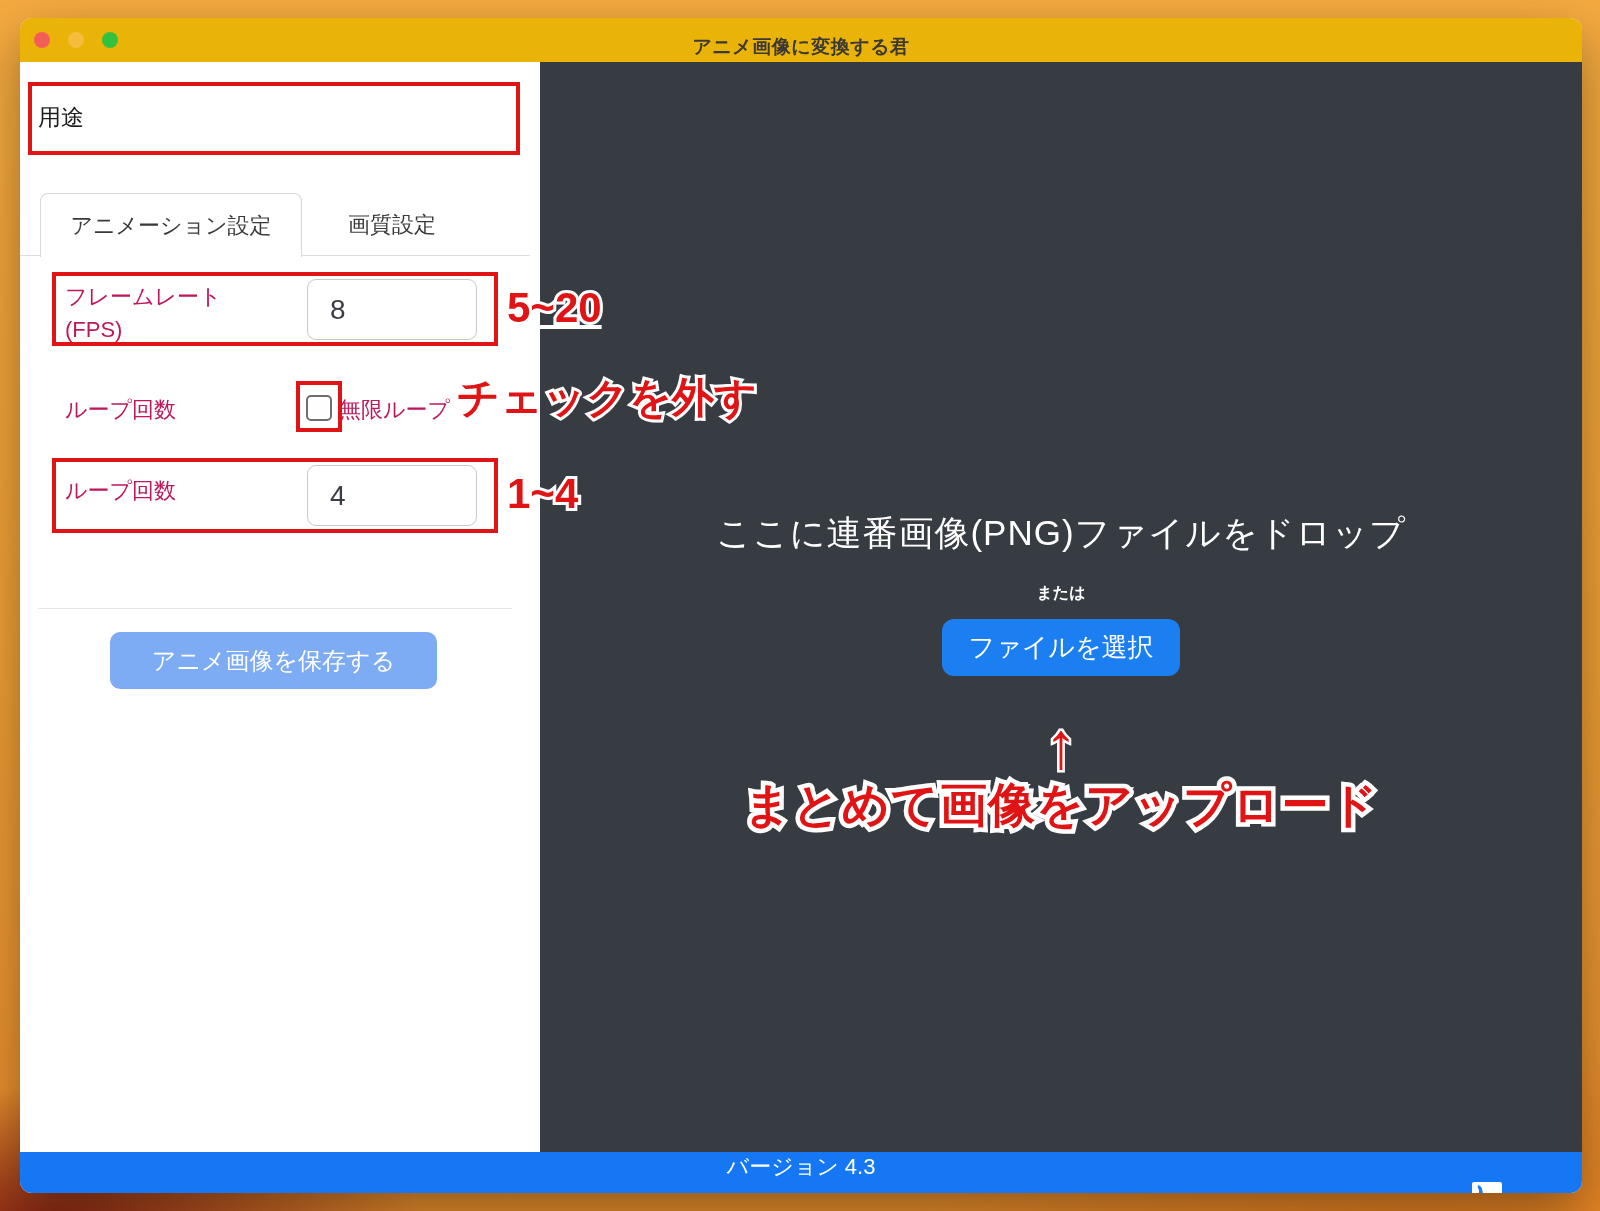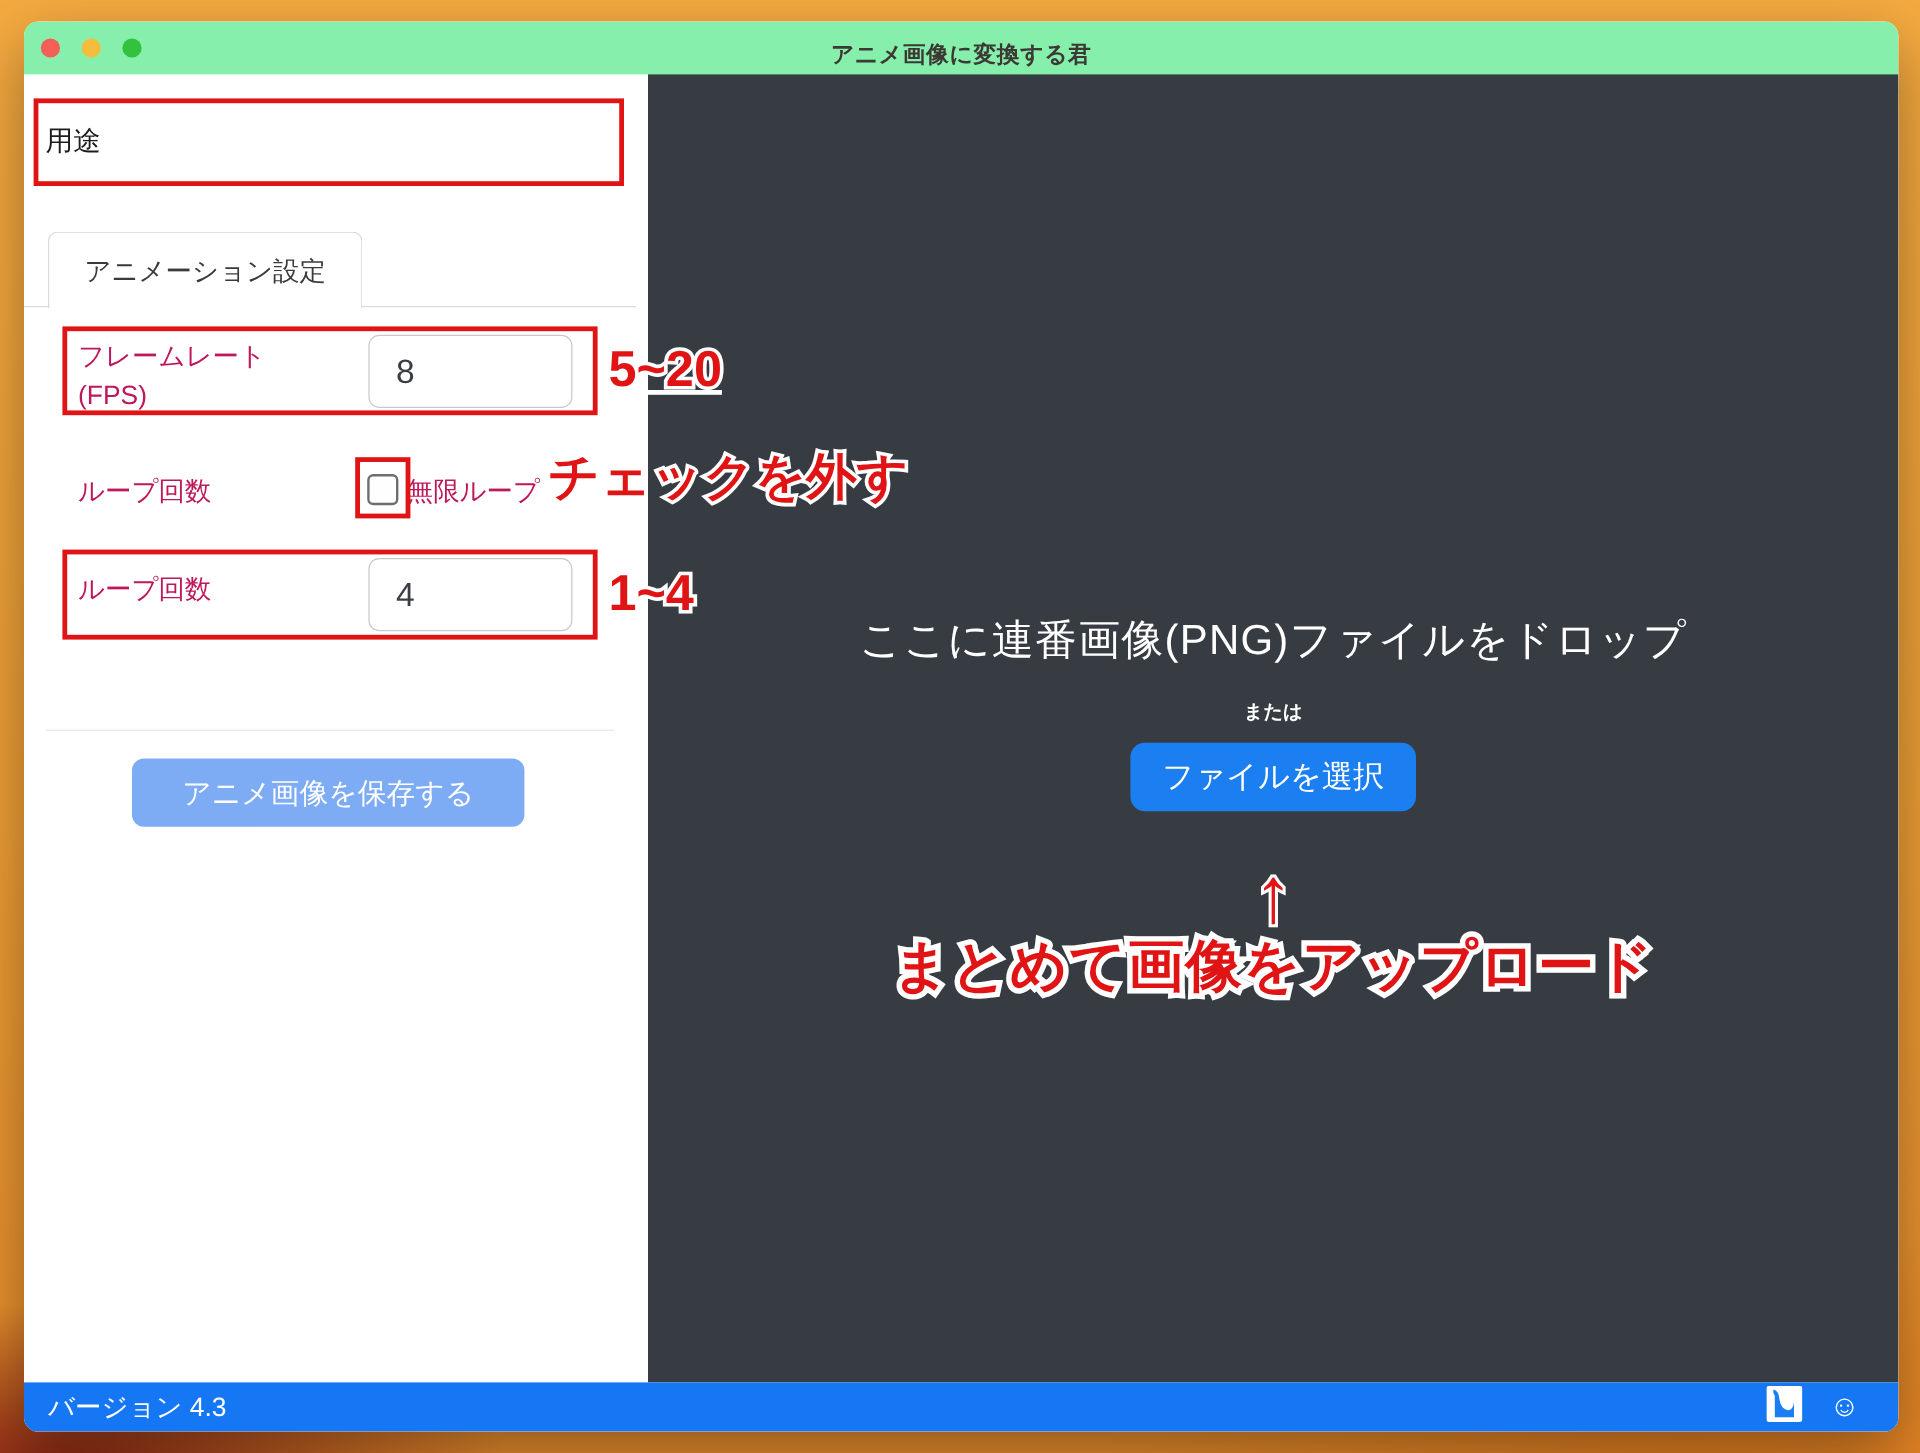--- a/index.html
+++ b/index.html
@@ -10,22 +10,22 @@
       radial-gradient(ellipse 520px 190px at 3% 101%, rgba(128,26,18,.92), rgba(128,26,18,0) 72%),
       radial-gradient(ellipse 700px 320px at 88% 102%, rgba(216,112,22,.55), rgba(216,112,22,0) 70%),
       linear-gradient(180deg,#f6ab40 0%,#f0a036 55%,#e98e2c 100%);
   }
   .window {
     position:absolute; left:20px; top:18px; width:1562px; height:1175px;
     border-radius:12px; overflow:hidden; background:#fff;
     box-shadow:0 20px 55px rgba(0,0,0,.38);
   }
   .titlebar {
-    position:relative; height:60px; background:#86efac;
-    border-bottom:4px solid #3b82f6;
+    position:relative; height:60px; background:#eab308;
+    border-bottom:2px solid #3b82f6;
     display:flex; align-items:center; justify-content:center;
   }
   .title { font-size:19px; font-weight:bold; color:#3c3934; letter-spacing:.5px; }
   .traffic { position:absolute; left:14px; top:14px; display:flex; gap:18px; }
   .dot { width:16px; height:16px; border-radius:50%; }
   .dot.red { background:#f35f57; }
   .dot.yellow { background:#f6bc3e; }
   .dot.green { background:#33c13e; }
 
   .content { position:absolute; top:44px; left:0; width:1562px; height:1090px; }
@@ -86,21 +86,21 @@
   }
   .ann-fps { left:487px; top:222px; font-size:42px;text-decoration:underline; }
   .ann-uncheck { left:437px; top:308px; font-size:42px; }
   .ann-loop { left:487px; top:408px; font-size:42px; }
   .ann-arrow { left:520px; top:645px; width:1042px; text-align:center; font-size:66px; -webkit-text-stroke:5px #fff; }
   .ann-upload { left:520px; top:712px; width:1042px; text-align:center; font-size:47px; -webkit-text-stroke:9px #fff; letter-spacing:1px; }
 
   
   .statusbar {
     position:absolute; left:0; bottom:0; width:1562px; height:41px; background:#1577f3;
-    display:flex; align-items:center; padding:0 20px; color:#fff;
+    display:flex; align-items:center; padding:0 20px; color:#fff;flex-direction:column;
   }
   .version { font-size:22px; }
   .bar-icons { margin-left:auto; display:flex; align-items:center; gap:22px; padding-right:12px; }
   .smiley { font-size:25px; color:#fff; line-height:1; }
 </style>
 </head>
 <body>
 
 <div class="window">
 
@@ -115,20 +115,23 @@
 
   <div class="content">
 
     <div class="left-panel">
 
       <div class="ann-rect" style="left:8px; top:20px; width:492px; height:73px;"></div>
       <div class="usage-label">用途</div>
 
       <div class="tab active">
         <span>アニメーション設定</span>
+      </div>
+      <div class="tab inactive">
+        <span>画質設定</span>
       </div>
       <div class="tabs-underline"></div>
 
       <div class="ann-rect" style="left:32px; top:210px; width:446px; height:74px;"></div>
       <div class="field-label" style="left:45px; top:218px;">
         <div>フレームレート</div>
         <div>(FPS)</div>
       </div>
       <input class="text-input" style="left: 287px; top: 217px;" type="text" value="8">
 

